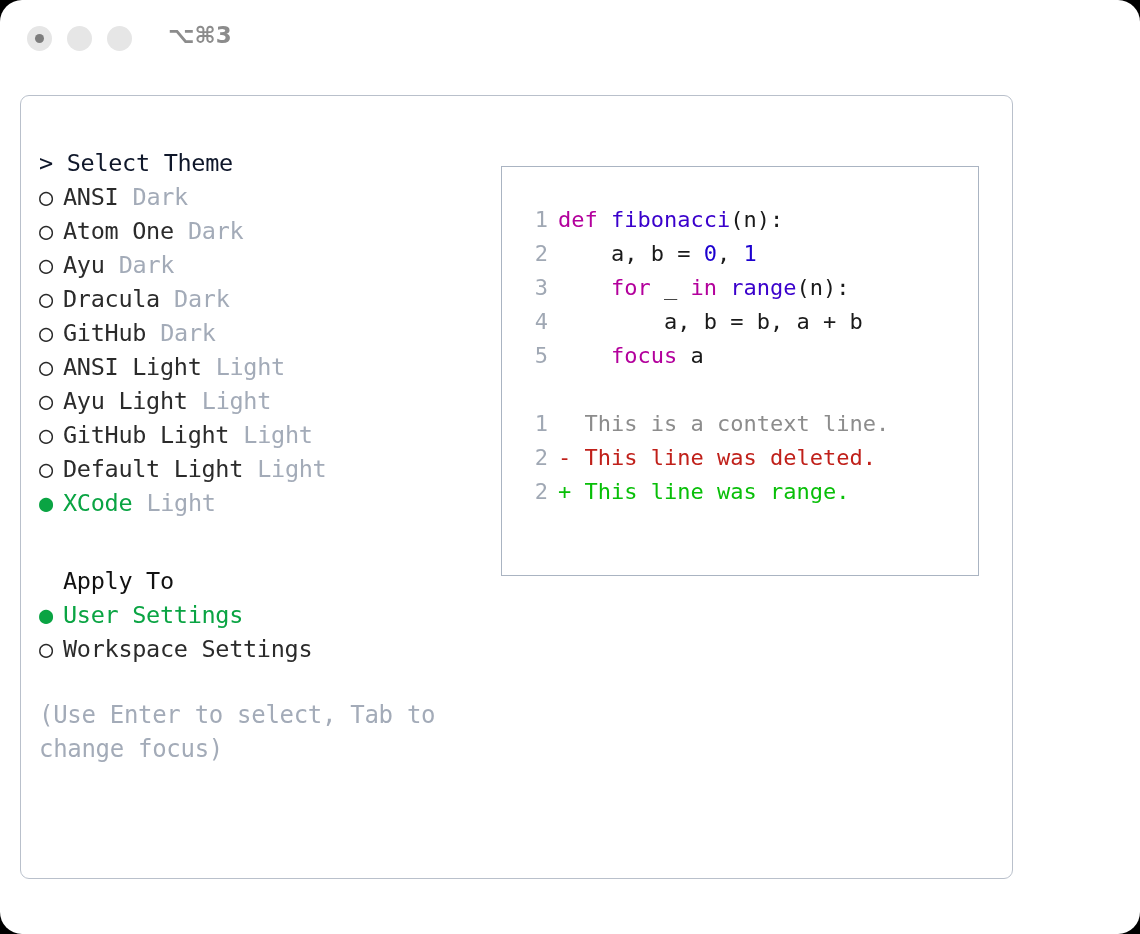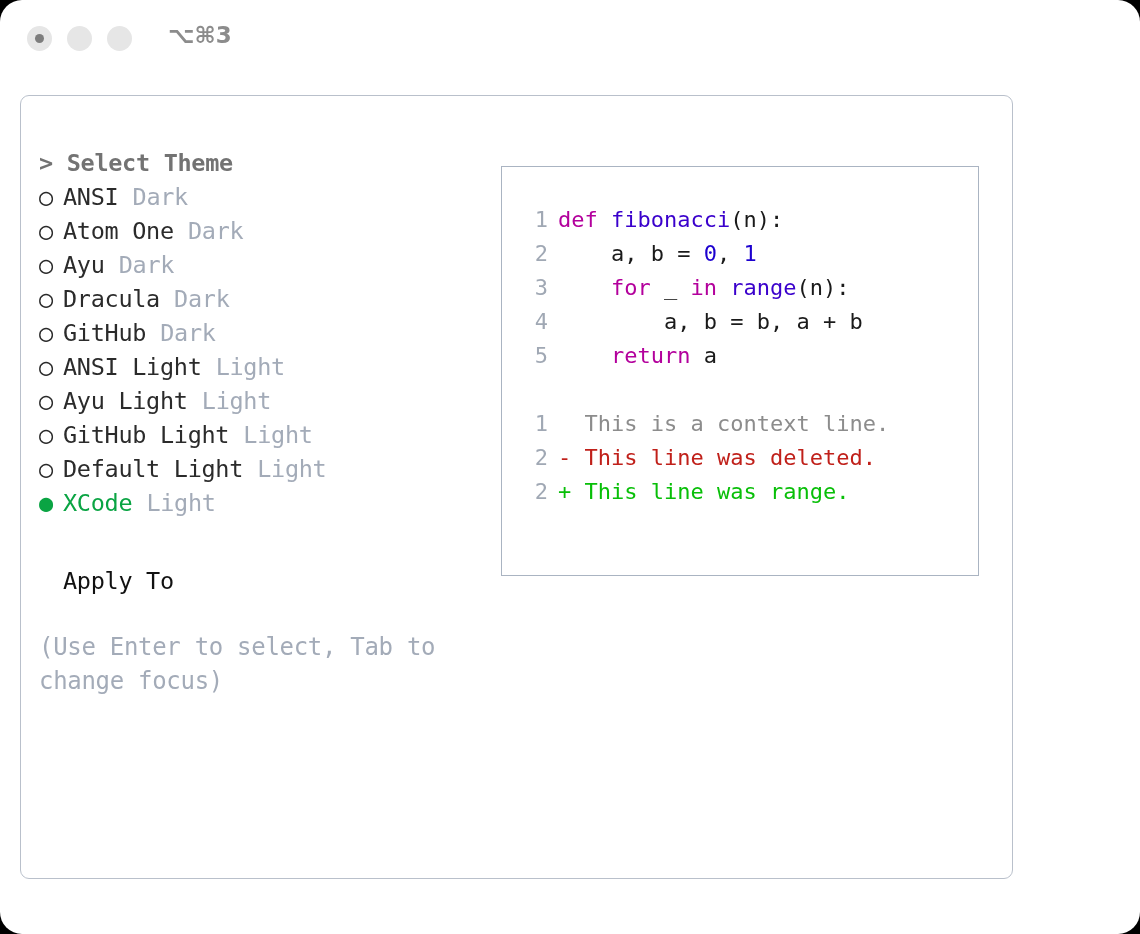--- a/index.html
+++ b/index.html
@@ -82,22 +82,22 @@
     width: 440px;
   }
   .row {
     height: 34px;
     line-height: 34px;
     white-space: pre;
     font-size: 23.5px;
     font-family: "DejaVu Sans Mono", monospace;
   }
   #select-theme-header {
-    font-weight: bold;
-    color: #737373;
+    font-weight: normal;
+    color: #0f172a;
     letter-spacing: -0.3px;
   }
   .marker {
     display: inline-block;
     width: 24px;
     font-size: 23.5px;
     color: #2b2b2b;
   }
   .marker.sel { color: #0aa443; }
   .theme-name { color: #2b2b2b; letter-spacing: -0.3px; }
@@ -198,32 +198,36 @@
           <div class="row"><span class="marker">○</span><span class="theme-name">ANSI Light</span><span> </span><span class="theme-kind">Light</span></div>
           <div class="row"><span class="marker">○</span><span class="theme-name">Ayu Light</span><span> </span><span class="theme-kind">Light</span></div>
           <div class="row"><span class="marker">○</span><span class="theme-name">GitHub Light</span><span> </span><span class="theme-kind">Light</span></div>
           <div class="row"><span class="marker">○</span><span class="theme-name">Default Light</span><span> </span><span class="theme-kind">Light</span></div>
           <div class="row"><span class="marker sel">●</span><span class="theme-name sel">XCode</span><span> </span><span class="theme-kind">Light</span></div>
         </div>
 
       <div class="section-gap"></div>
 
       <div class="row" id="apply-to-header">Apply To</div>
+      <div id="apply-list">
+          <div class="row"><span class="marker sel">●</span><span class="apply-label sel">User Settings</span></div>
+          <div class="row"><span class="marker">○</span><span class="apply-label">Workspace Settings</span></div>
+        </div>
 
       <div id="hint">(Use Enter to select, Tab to change focus)</div>
     </div>
 
     <div id="right-col">
       <div id="preview-box">
         <div id="code-block">
             <div class="code-line"><span class="ln">1</span><span class="tok-kw">def </span><span class="tok-fn">fibonacci</span><span class="tok-plain">(n):</span></div>
             <div class="code-line"><span class="ln">2</span><span class="tok-plain">    a, b = </span><span class="tok-num">0</span><span class="tok-plain">, </span><span class="tok-num">1</span></div>
             <div class="code-line"><span class="ln">3</span><span class="tok-plain">    </span><span class="tok-kw">for</span><span class="tok-plain"> _ </span><span class="tok-kw">in</span><span class="tok-plain"> </span><span class="tok-fn">range</span><span class="tok-plain">(n):</span></div>
             <div class="code-line"><span class="ln">4</span><span class="tok-plain">        a, b = b, a + b</span></div>
-            <div class="code-line"><span class="ln">5</span><span class="tok-plain">    </span><span class="tok-kw">return</span><span class="tok-plain"> a</span></div>
+            <div class="code-line"><span class="ln">5</span><span class="tok-plain">    </span><span class="tok-kw">focus</span><span class="tok-plain"> a</span></div>
           </div>
         <div class="blank-line"></div>
         <div id="diff-block">
             <div class="code-line"><span class="ln">1</span><span class="tok-ctx">  This is a context line.</span></div>
             <div class="code-line"><span class="ln">2</span><span class="tok-del">- This line was deleted.</span></div>
             <div class="code-line"><span class="ln">2</span><span class="tok-add">+ This line was range.</span></div>
           </div>
       </div>
     </div>
 

